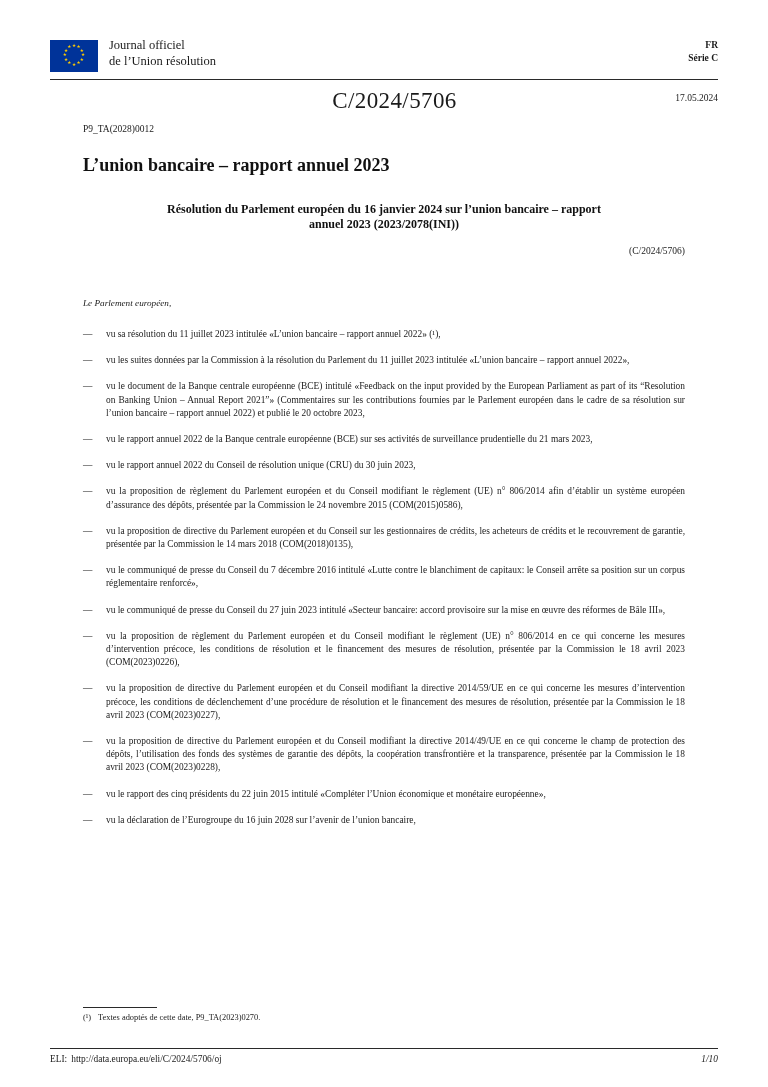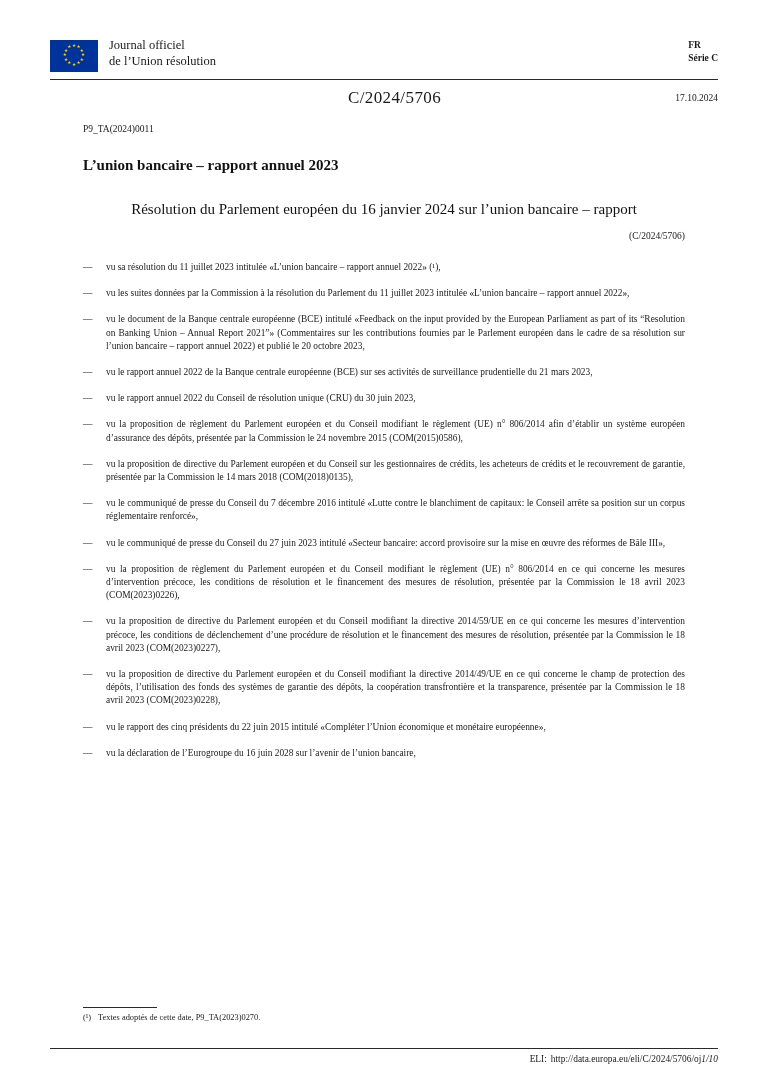--- a/index.html
+++ b/index.html
@@ -65,20 +65,21 @@
     color: #FFCC00;
   }
   .journal-title {
     font-family: "Liberation Serif", "DejaVu Serif", serif;
     font-size: 12.5px;
     line-height: 15.5px;
     color: #1a1a1a;
     white-space: nowrap;
   }
   .masthead-right {
+    text-align: right;
     font-size: 9.5px;
     line-height: 12.5px;
     font-weight: bold;
     color: #1a1a1a;
     padding-top: 1px;
   }
   .masthead-right .serie {
     font-weight: bold;
   }
 
@@ -94,21 +95,21 @@
   .docline {
     position: absolute;
     left: 50px;
     top: 88px;
     width: 668px;
     display: flex;
     align-items: baseline;
     justify-content: center;
   }
   .doc-number {
-    font-size: 17px;
+    font-size: 23px;
     letter-spacing: 0.4px;
     color: #1a1a1a;
     margin-left: 21px;
   }
   .doc-date {
     position: absolute;
     right: 0;
     top: 5px;
     font-size: 9.5px;
     color: #1a1a1a;
@@ -123,30 +124,30 @@
   }
 
   .ref-code {
     font-size: 9.5px;
     line-height: 12px;
     color: #1a1a1a;
     margin: 0 0 22px 0;
   }
 
   .doc-title {
-    font-size: 15px;
+    font-size: 18px;
     font-weight: bold;
     line-height: 17px;
     margin: 0 0 28px 0;
     color: #111;
   }
 
   .resolution-title {
-    font-size: 15px;
-    font-weight: normal;
+    font-size: 12px;
+    font-weight: bold;
     line-height: 15px;
     text-align: justify;
     text-align-last: center;
     margin: 0 0 8px 0;
     color: #111;
   }
   .resolution-title .secondline {
     display: block;
     text-align: center;
   }
@@ -221,21 +222,21 @@
     height: 0;
     border-top: 1.3px solid #2a2a2a;
   }
   .footer {
     position: absolute;
     left: 50px;
     top: 1054px;
     width: 668px;
     display: flex;
     align-items: baseline;
-    justify-content: flex-end;
+    justify-content: space-between;
     font-size: 9.4px;
     color: #1a1a1a;
   }
   .footer .eli {
     white-space: nowrap;
   }
   .footer .eli .label {
     margin-right: 4px;
   }
   .footer .pageno {
@@ -272,35 +273,37 @@
     <div class="masthead-right">
       <div>FR</div>
       <div class="serie">Série C</div>
     </div>
   </div>
 
   <div class="rule-top"></div>
 
   <div class="docline">
     <div class="doc-number">C/2024/5706</div>
-    <div class="doc-date">17.10.2024</div>
+    <div class="doc-date">17.05.2024</div>
   </div>
 
   <div class="content">
 
-    <p class="ref-code">P9_TA(2024)0011</p>
+    <p class="ref-code">P9_TA(2028)0012</p>
 
     <h1 class="doc-title">L’union bancaire – rapport annuel 2023</h1>
 
     <div class="resolution-title">
       <span>Résolution du Parlement européen du 16 janvier 2024 sur l’union bancaire – rapport</span>
+      <span class="secondline">annuel 2023 (2023/2078(INI))</span>
     </div>
 
     <p class="resolution-code">(C/2024/5706)</p>
 
+    <p class="intro">Le Parlement européen,</p>
 
     <ul class="recitals" id="recitals-list">
         <li class="recital">
           <span class="dash">—</span>
           <span class="txt">vu sa résolution du 11 juillet 2023 intitulée «L’union bancaire – rapport annuel 2022» (¹),</span>
         </li>
         <li class="recital">
           <span class="dash">—</span>
           <span class="txt">vu les suites données par la Commission à la résolution du Parlement du 11 juillet 2023 intitulée «L’union bancaire – rapport annuel 2022»,</span>
         </li>

